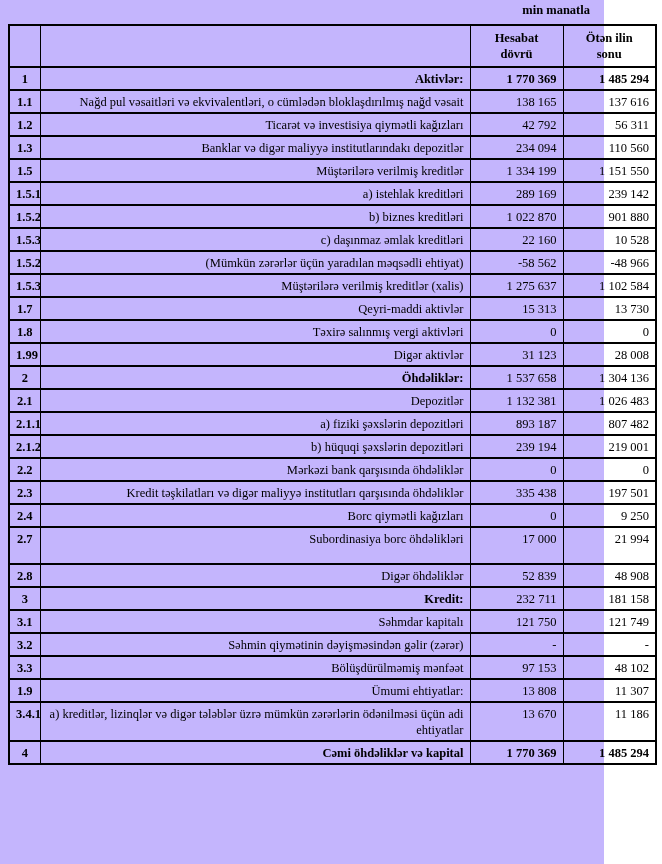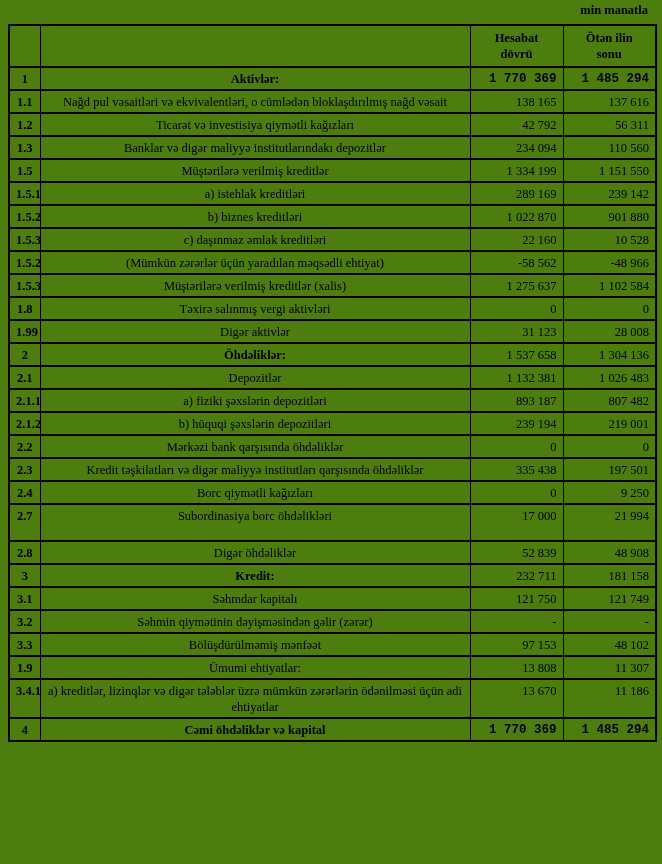--- a/index.html
+++ b/index.html
@@ -7,23 +7,23 @@
     padding: 0;
     background: #ffffff;
     width: 662px;
     height: 864px;
     overflow: hidden;
     font-family: "Liberation Serif", "DejaVu Serif", serif;
     color: #000000;
   }
   .sheet {
     position: relative;
-    width: 662px;
+    width: 604px;
     height: 864px;
-    background: #4d7c0f;
+    background: #c4b5fd;
   }
   .unit-label {
     position: absolute;
     top: 3px;
     right: 14px;
     font-size: 12.5px;
     font-weight: bold;
   }
   table.balance {
     position: absolute;
@@ -53,28 +53,28 @@
     font-weight: bold;
     padding: 2px 10px;
   }
   td.c-no {
     text-align: center;
     font-weight: bold;
     padding-left: 1px;
     padding-right: 1px;
   }
   td.c-label {
-    text-align: center;
+    text-align: right;
   }
   td.c-num {
     text-align: right;
     padding-right: 8px;
   }
   tr.bold td.c-label { font-weight: bold; }
-  tr.boldvals td.c-num { font-weight: bold; font-family: Liberation Mono, monospace; }
+  tr.boldvals td.c-num { font-weight: bold; }
   tr.tall td { height: 30px; }
 </style>
 </head>
 <body>
 
 <div class="sheet">
 
   <div class="unit-label">min manatla</div>
 
   <table class="balance">
@@ -147,20 +147,26 @@
     <td class="c-num">-58 562</td>
     <td class="c-num">-48 966</td>
   </tr>
         <tr>
     <td class="c-no">1.5.3</td>
     <td class="c-label">Müştərilərə verilmiş kreditlər (xalis)</td>
     <td class="c-num">1 275 637</td>
     <td class="c-num">1 102 584</td>
   </tr>
         <tr>
+    <td class="c-no">1.7</td>
+    <td class="c-label">Qeyri-maddi aktivlər</td>
+    <td class="c-num">15 313</td>
+    <td class="c-num">13 730</td>
+  </tr>
+        <tr>
     <td class="c-no">1.8</td>
     <td class="c-label">Təxirə salınmış vergi aktivləri</td>
     <td class="c-num">0</td>
     <td class="c-num">0</td>
   </tr>
         <tr>
     <td class="c-no">1.99</td>
     <td class="c-label">Digər aktivlər</td>
     <td class="c-num">31 123</td>
     <td class="c-num">28 008</td>

